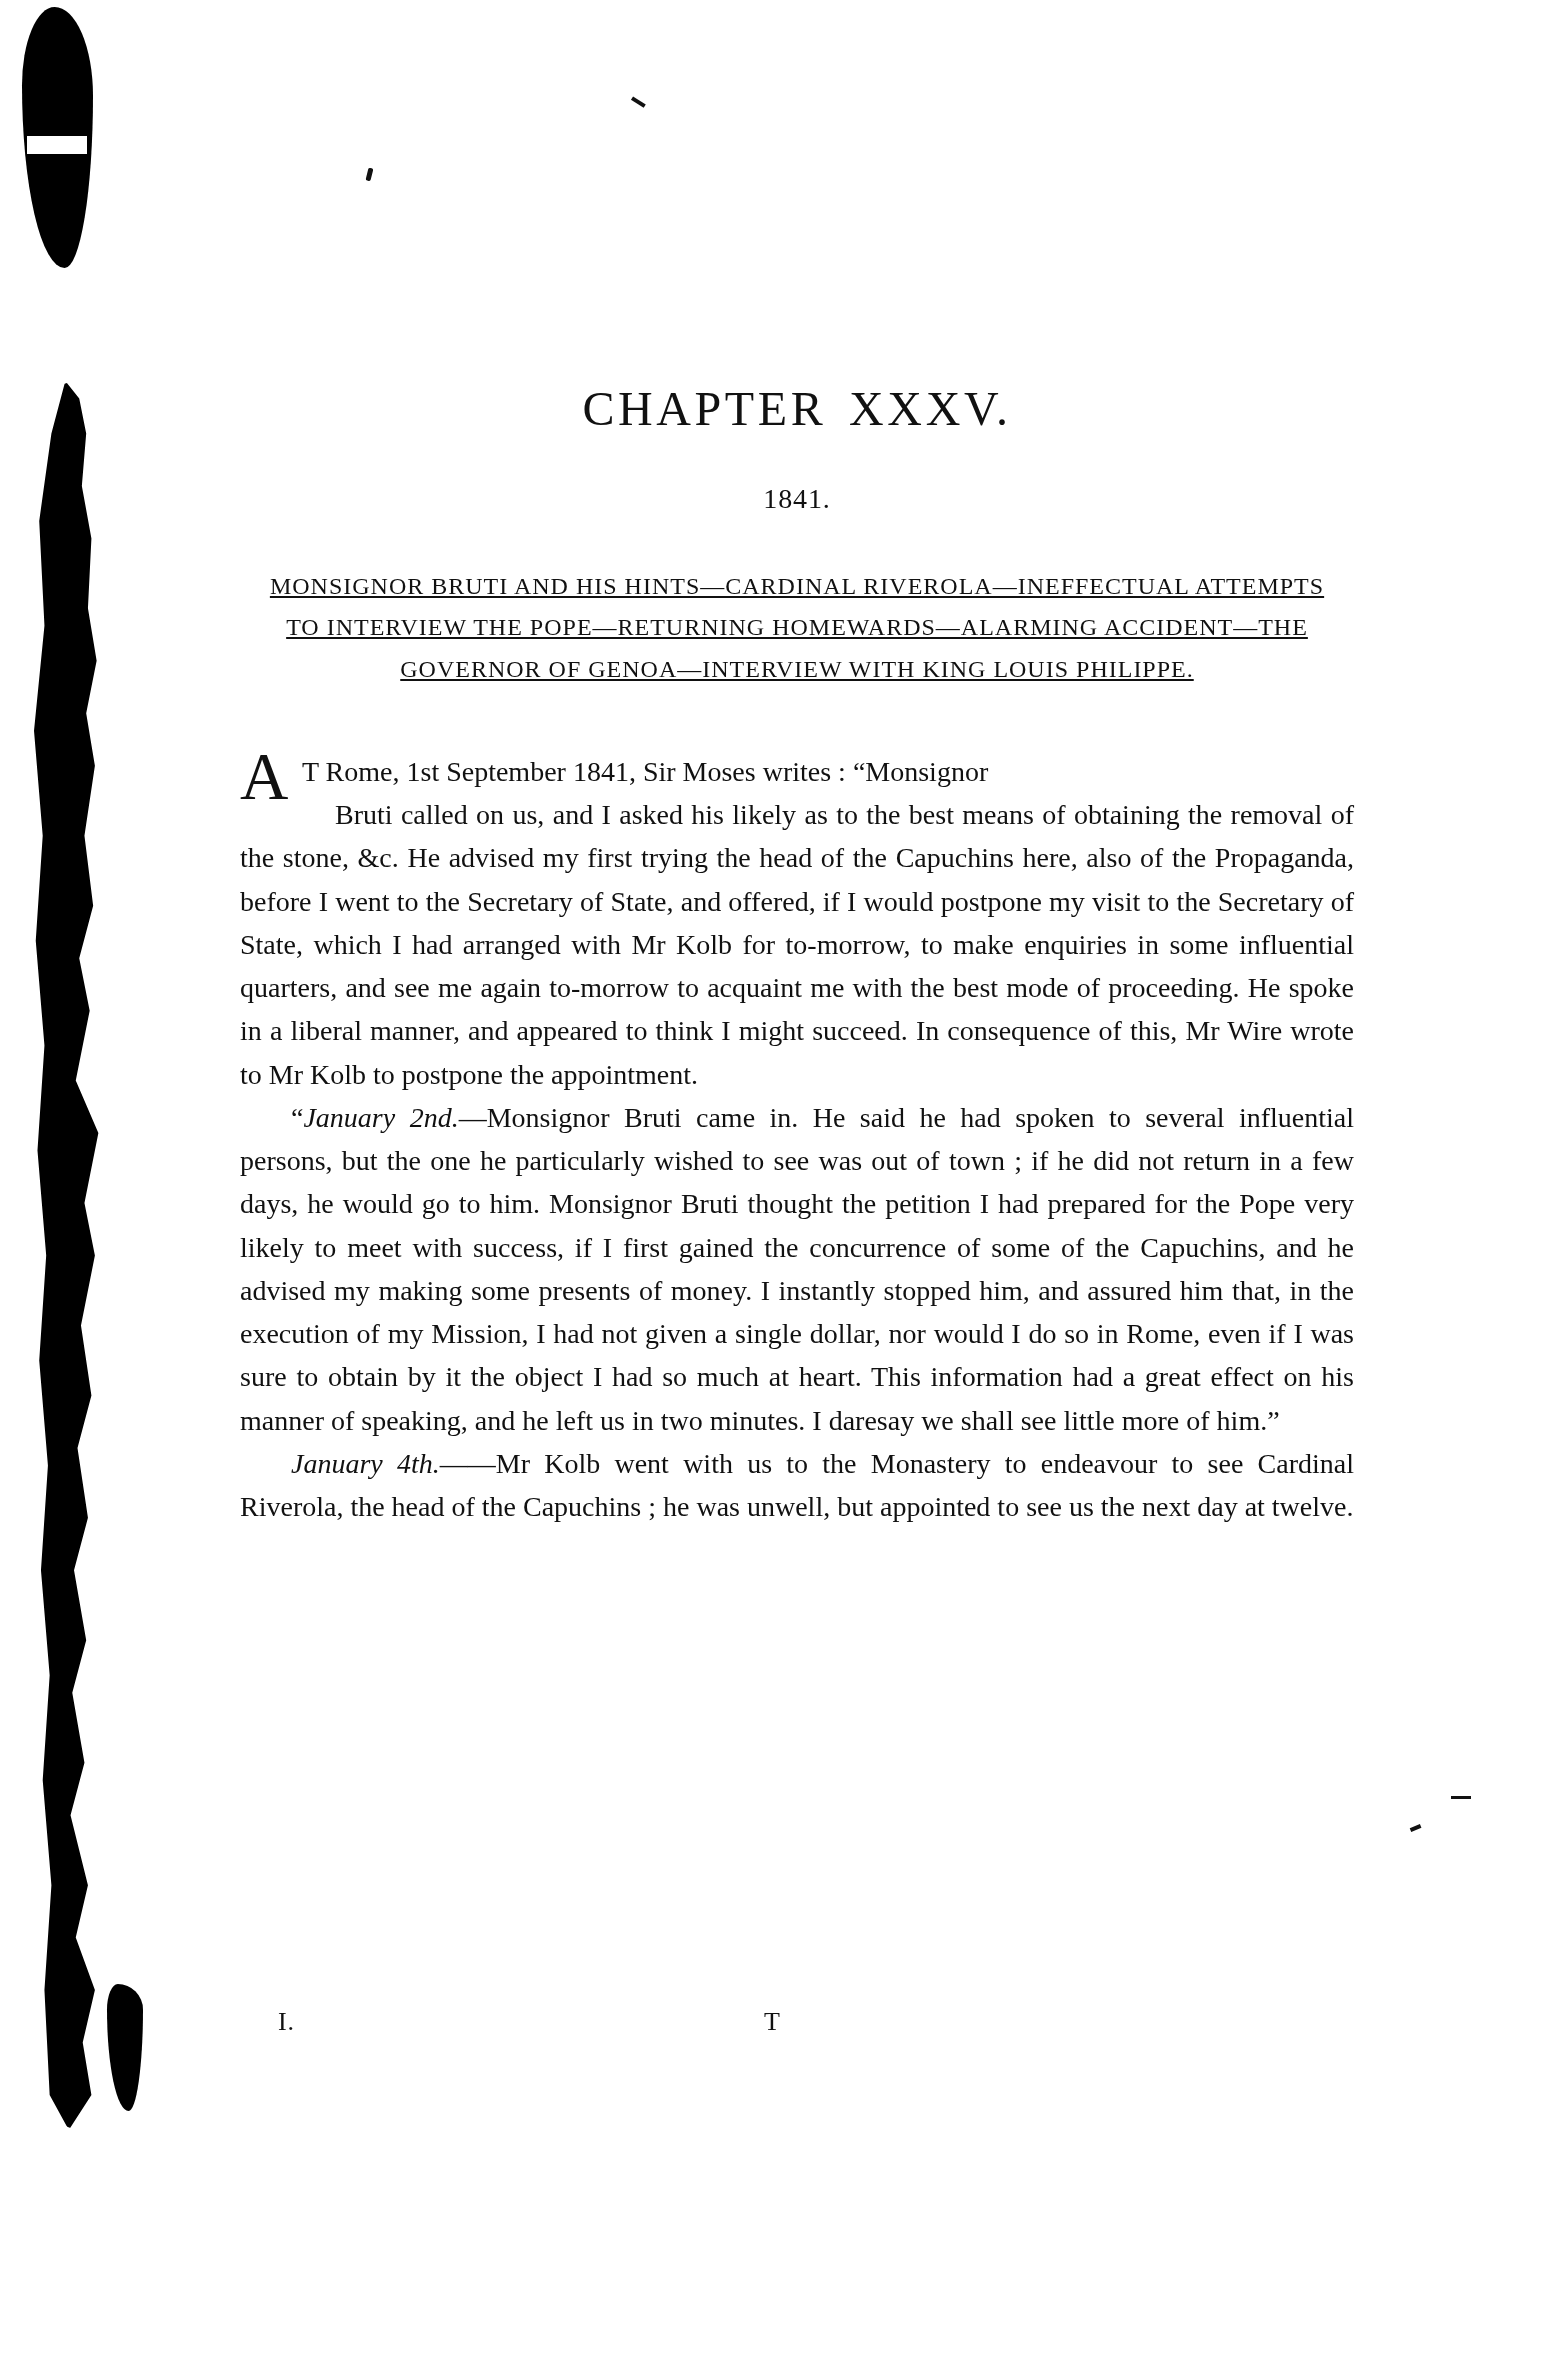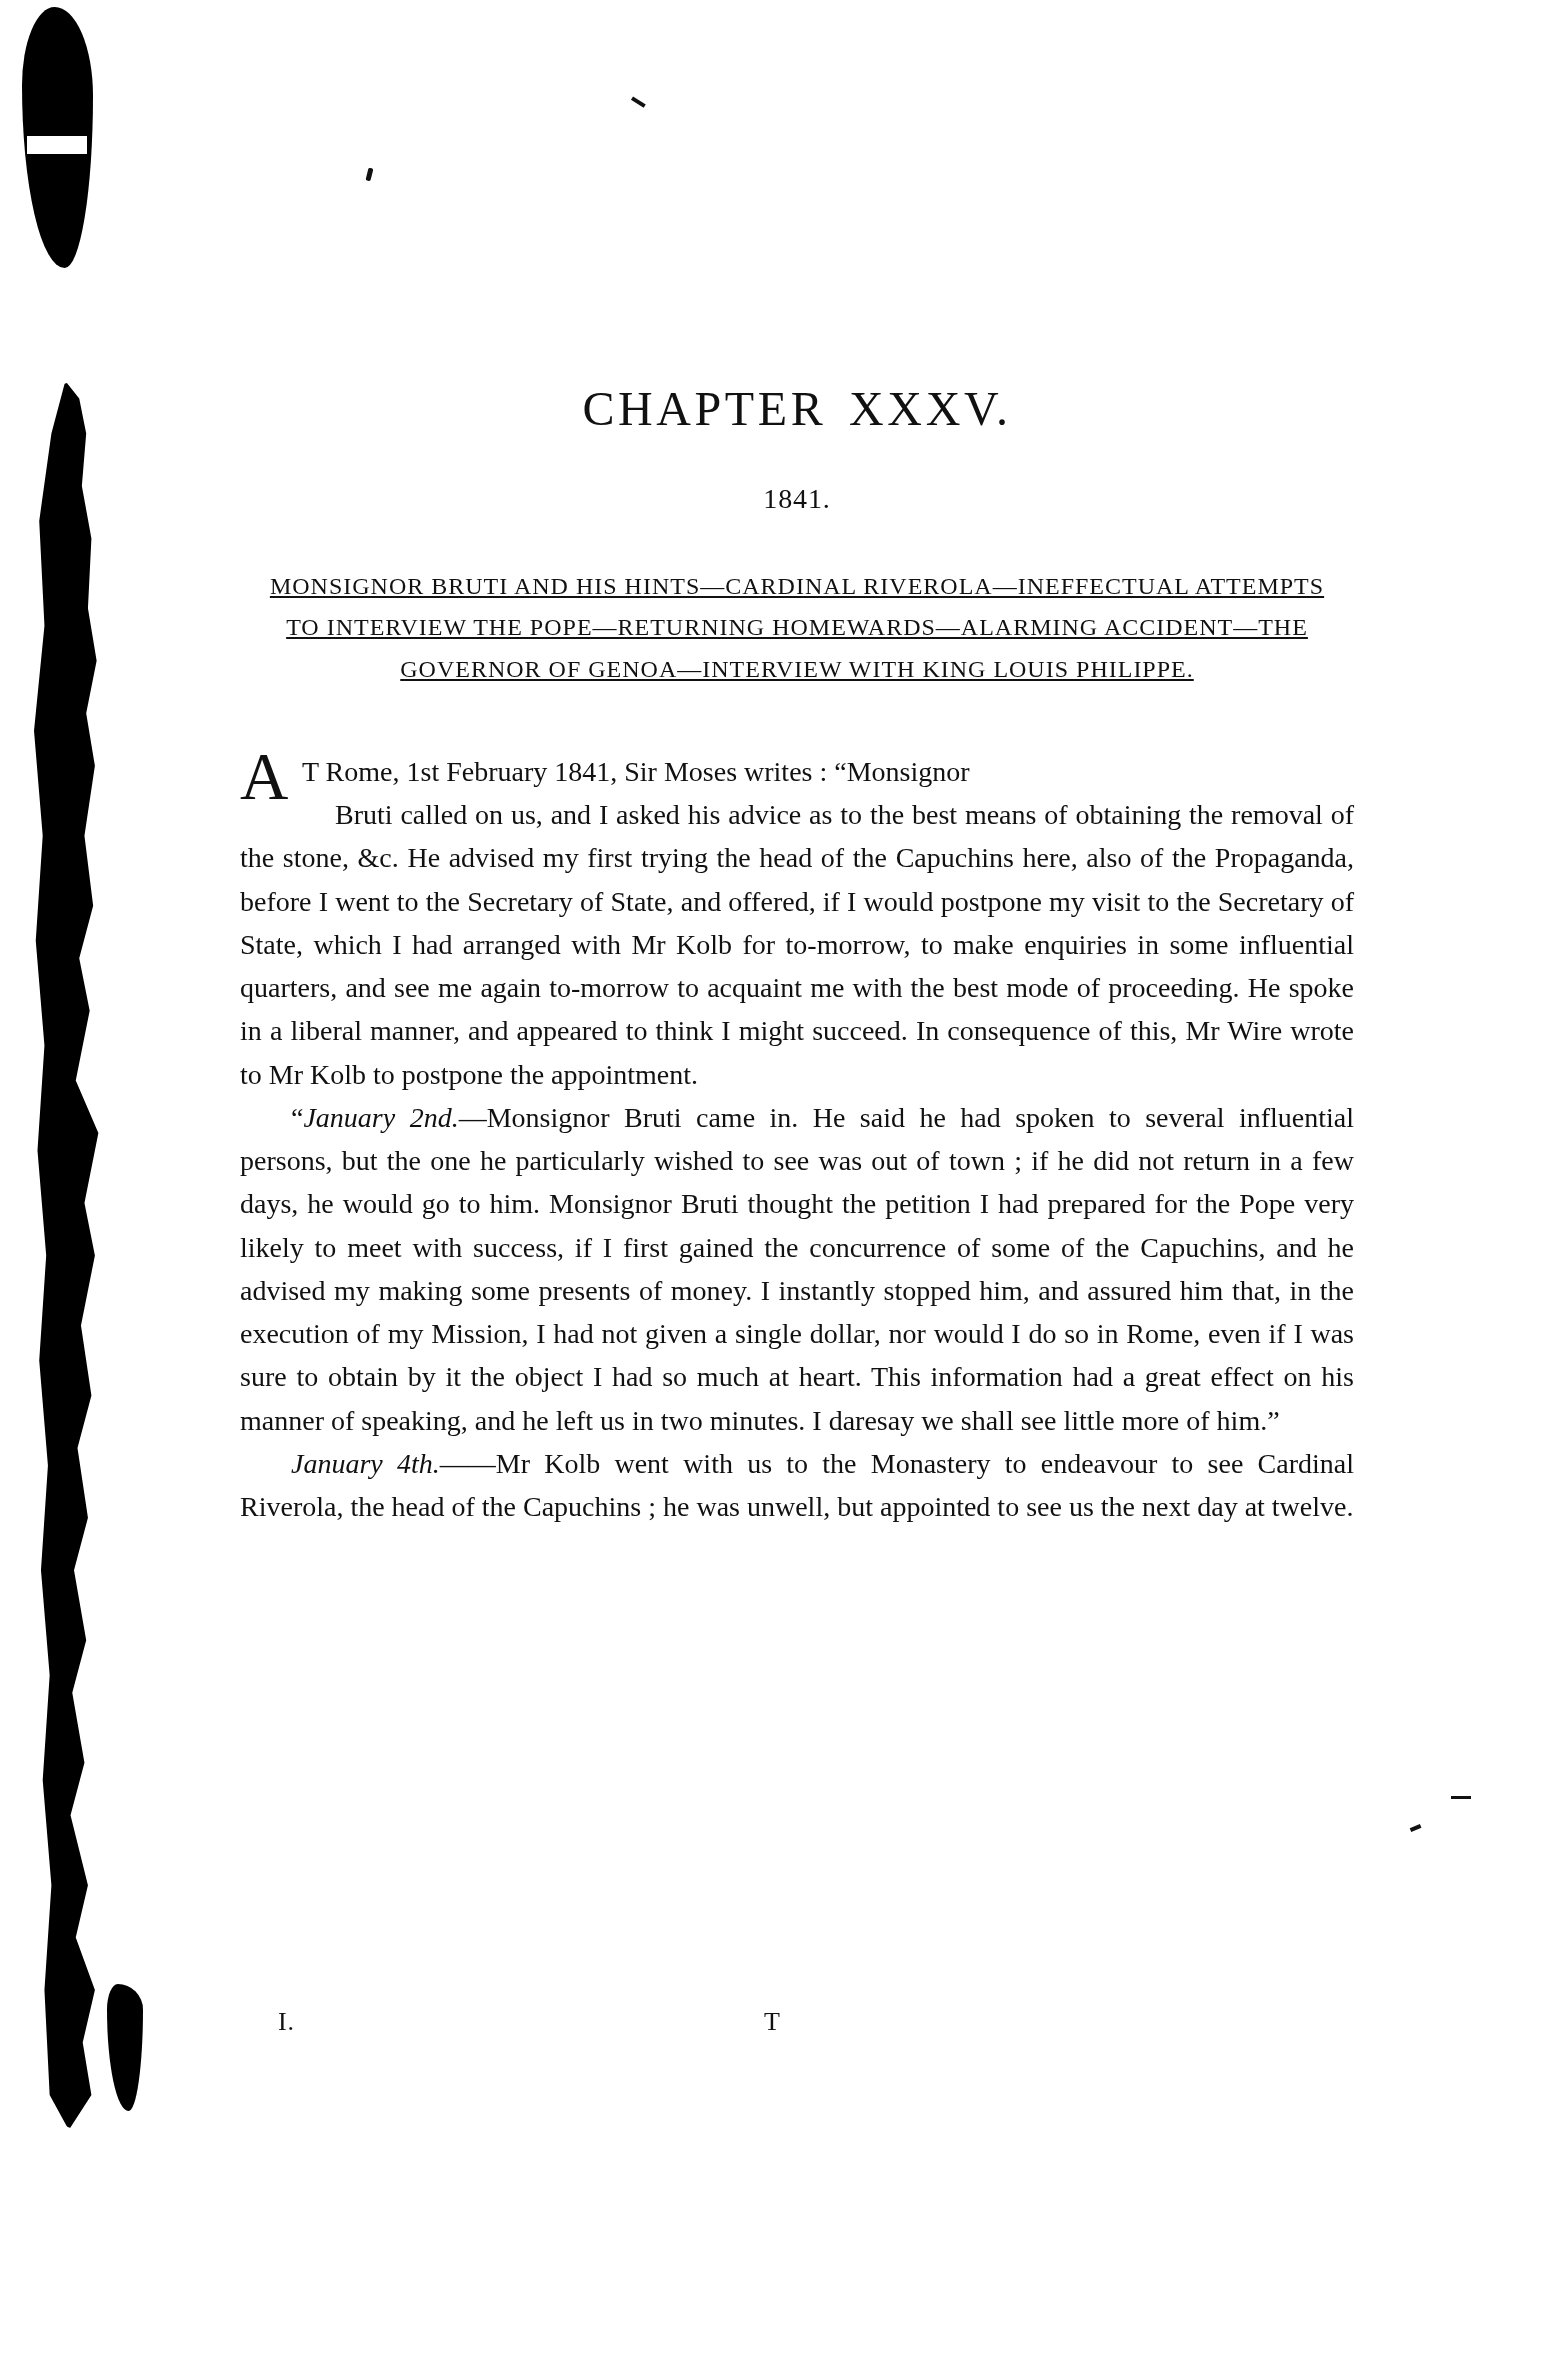--- a/index.html
+++ b/index.html
@@ -220,22 +220,22 @@
 
   <div class="textblock">
 
     <h1 id="chapter-heading">CHAPTER XXXV.</h1>
 
     <div id="chapter-year">1841.</div>
 
     <div id="chapter-synopsis">MONSIGNOR BRUTI AND HIS HINTS—CARDINAL RIVEROLA—INEFFECTUAL ATTEMPTS TO INTERVIEW THE POPE—RETURNING HOMEWARDS—ALARMING ACCIDENT—THE GOVERNOR OF GENOA—INTERVIEW WITH KING LOUIS PHILIPPE.</div>
 
     <p class="body-para first dropcap-wrap">
-      <span class="dropcap">A</span><span class="first-line-indent"></span><span>T Rome, 1st February 1841, Sir Moses writes : “Monsignor</span><br>
-      <span class="first-line-indent"></span><span class="second-line-pad"></span><span>Bruti called on us, and I asked his advice as to the best</span>
+      <span class="dropcap">A</span><span class="first-line-indent"></span><span>T Rome, 1st September 1841, Sir Moses writes : “Monsignor</span><br>
+      <span class="first-line-indent"></span><span class="second-line-pad"></span><span>Bruti called on us, and I asked his likely as to the best</span>
       <span>means of obtaining the removal of the stone, &amp;c. He advised my first trying the head of the Capuchins here, also of the Propaganda, before I went to the Secretary of State, and offered, if I would postpone my visit to the Secretary of State, which I had arranged with Mr Kolb for to-morrow, to make enquiries in some influential quarters, and see me again to-morrow to acquaint me with the best mode of proceeding. He spoke in a liberal manner, and appeared to think I might succeed. In consequence of this, Mr Wire wrote to Mr Kolb to postpone the appointment.</span>
     </p>
 
     <p class="body-para"><span>“</span><em class="dateword">January 2nd.</em><span>—</span><span>Monsignor Bruti came in. He said he had spoken to several influential persons, but the one he particularly wished to see was out of town ; if he did not return in a few days, he would go to him. Monsignor Bruti thought the petition I had prepared for the Pope very likely to meet with success, if I first gained the concurrence of some of the Capuchins, and he advised my making some presents of money. I instantly stopped him, and assured him that, in the execution of my Mission, I had not given a single dollar, nor would I do so in Rome, even if I was sure to obtain by it the object I had so much at heart. This information had a great effect on his manner of speaking, and he left us in two minutes. I daresay we shall see little more of him.”</span>
     </p>
 
     <p class="body-para"><em class="dateword">January 4th.</em><span>——</span><span>Mr Kolb went with us to the Monastery to endeavour to see Cardinal Riverola, the head of the Capuchins ; he was unwell, but appointed to see us the next day at twelve.</span>
     </p>
 
   </div>

